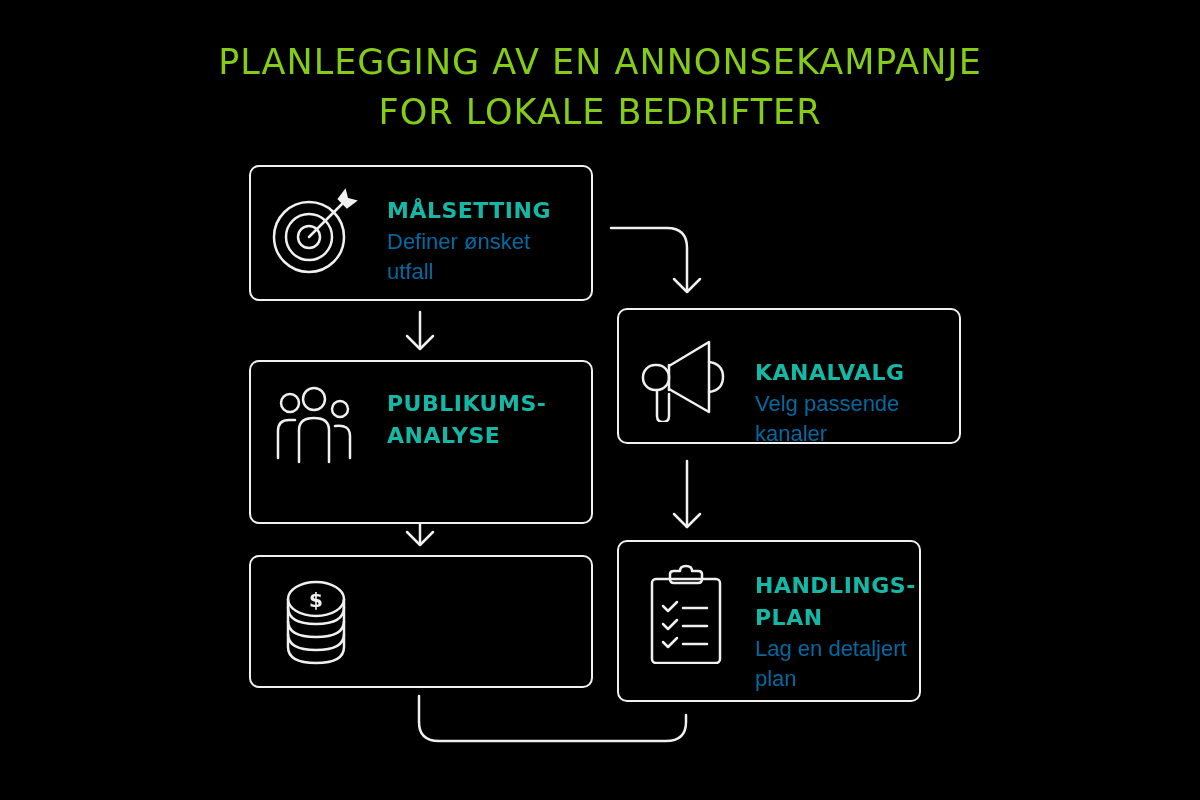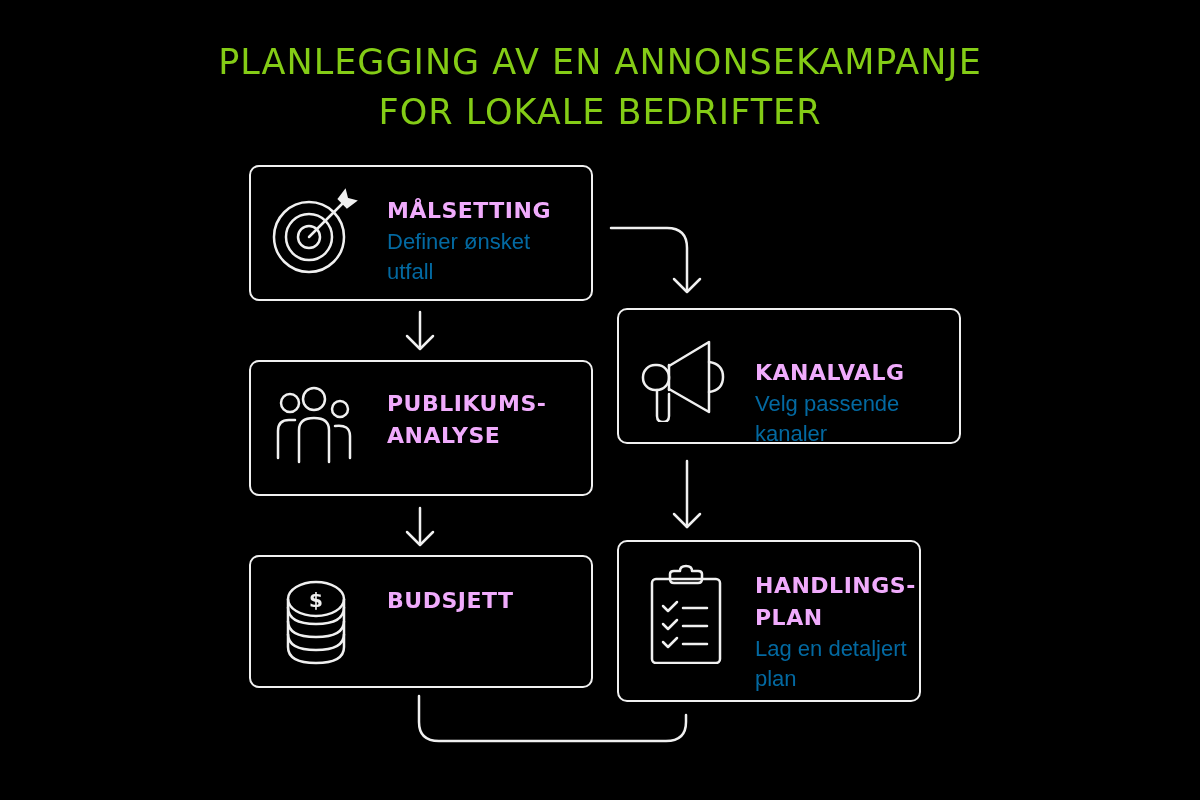--- a/index.html
+++ b/index.html
@@ -3,21 +3,21 @@
 <meta charset="utf-8">
 <style>
   html, body { margin:0; padding:0; background:#000; }
   body { width:1200px; height:800px; position:relative; overflow:hidden; color:#f2f2f2; font-family:"Liberation Sans", sans-serif; }
   .title { position:absolute; left:0; width:1200px; text-align:center; font-family:"DejaVu Sans", sans-serif; font-size:35px; letter-spacing:1px; color:#84cc16; line-height:1; font-weight:normal; }
   .title.l1 { top:45px; }
   .title.l2 { top:95px; }
   .box { position:absolute; border:2.5px solid #f0f0f0; border-radius:10px; box-sizing:border-box; background:#000; }
   .box .icon { position:absolute; }
   .box .txt { position:absolute; }
-  .heading { font-family:"DejaVu Sans", sans-serif; font-weight:bold; font-size:22px; line-height:32px; letter-spacing:0.5px; color:#f0abfc; white-space:pre-line; }
+  .heading { font-family:"DejaVu Sans", sans-serif; font-weight:bold; font-size:22px; line-height:32px; letter-spacing:0.5px; color:#14b8a6; white-space:pre-line; }
   .desc { font-family:"Liberation Sans", sans-serif; font-size:22px; line-height:30px; color:#0369a1; white-space:pre-line; }
   svg.conn { position:absolute; left:0; top:0; }
 </style>
 </head>
 <body>
 
 <div class="title l1">PLANLEGGING AV EN ANNONSEKAMPANJE</div>
 <div class="title l2">FOR LOKALE BEDRIFTER</div>
 
 <svg class="conn" width="1200" height="800" fill="none" stroke="#f0f0f0" stroke-width="2.5" stroke-linecap="round" stroke-linejoin="round">
@@ -50,21 +50,21 @@
     <line x1="38" y1="50" x2="76" y2="12"></line>
     <path d="M68,12 L74,4 L76,12 L84,14 L76,20 Z" fill="#f0f0f0"></path>
   </svg>
   <div class="txt" style="left:136px;top:28px;">
     <div class="heading">MÅLSETTING</div>
     <div class="desc">Definer ønsket
 utfall</div>
   </div>
 </div>
 
-<div class="box" style="left:249px;top:360px;width:344px;height:136px;">
+<div class="box" style="left:249px;top:360px;width:344px;height:164px;">
   <svg class="icon" width="95" height="80" viewBox="0 0 95 80" style="left:22px;top:24px;" fill="none" stroke="#f0f0f0" stroke-width="2.5" stroke-linecap="round">
     <circle cx="17" cy="17" r="9"></circle>
     <circle cx="41" cy="13" r="11"></circle>
     <circle cx="67" cy="23" r="8"></circle>
     <path d="M5,72 L5,45 Q5,34 16,34 L22,34"></path>
     <path d="M26,76 L26,44 Q26,32 41,32 Q56,32 56,44 L56,76"></path>
     <path d="M62,40 Q77,38 77,50 L77,72"></path>
   </svg>
   <div class="txt" style="left:136px;top:26px;">
     <div class="heading">PUBLIKUMS-
@@ -75,21 +75,20 @@
 <div class="box" style="left:249px;top:555px;width:344px;height:133px;">
   <svg class="icon" width="70" height="90" viewBox="0 0 70 90" style="left:30px;top:20px;" fill="none" stroke="#f0f0f0" stroke-width="2.5">
     <ellipse cx="35" cy="22" rx="28" ry="17"></ellipse>
     <path d="M7,22 L7,30 Q7,47 35,47 Q63,47 63,30 L63,22"></path>
     <path d="M7,30 L7,44 Q7,60 35,60 Q63,60 63,44 L63,30"></path>
     <path d="M7,44 L7,57 Q7,73 35,73 Q63,73 63,57 L63,44"></path>
     <path d="M7,57 L7,70 Q7,86 35,86 Q63,86 63,70 L63,57"></path>
     <text x="35" y="30" text-anchor="middle" fill="#f0f0f0" stroke="none" font-family="DejaVu Sans, sans-serif" font-weight="bold" font-size="20">$</text>
   </svg>
   <div class="txt" style="left:136px;top:28px;">
-    <div class="heading">BUDSJETT</div>
   </div>
 </div>
 
 <div class="box" style="left:617px;top:308px;width:344px;height:136px;">
   <svg class="icon" width="90" height="90" viewBox="0 0 90 90" style="left:20px;top:22px;" fill="none" stroke="#f0f0f0" stroke-width="2.5" stroke-linejoin="round" stroke-linecap="round">
     <rect x="4" y="33" width="26" height="25" rx="12"></rect>
     <path d="M30,33 L30,58"></path>
     <path d="M30,34 L70,10 L70,80 L30,57"></path>
     <path d="M70,30 Q84,32 84,45 Q84,58 70,60"></path>
     <path d="M18,58 L18,84 Q18,90 24,90 Q30,90 30,84 L30,62"></path>

